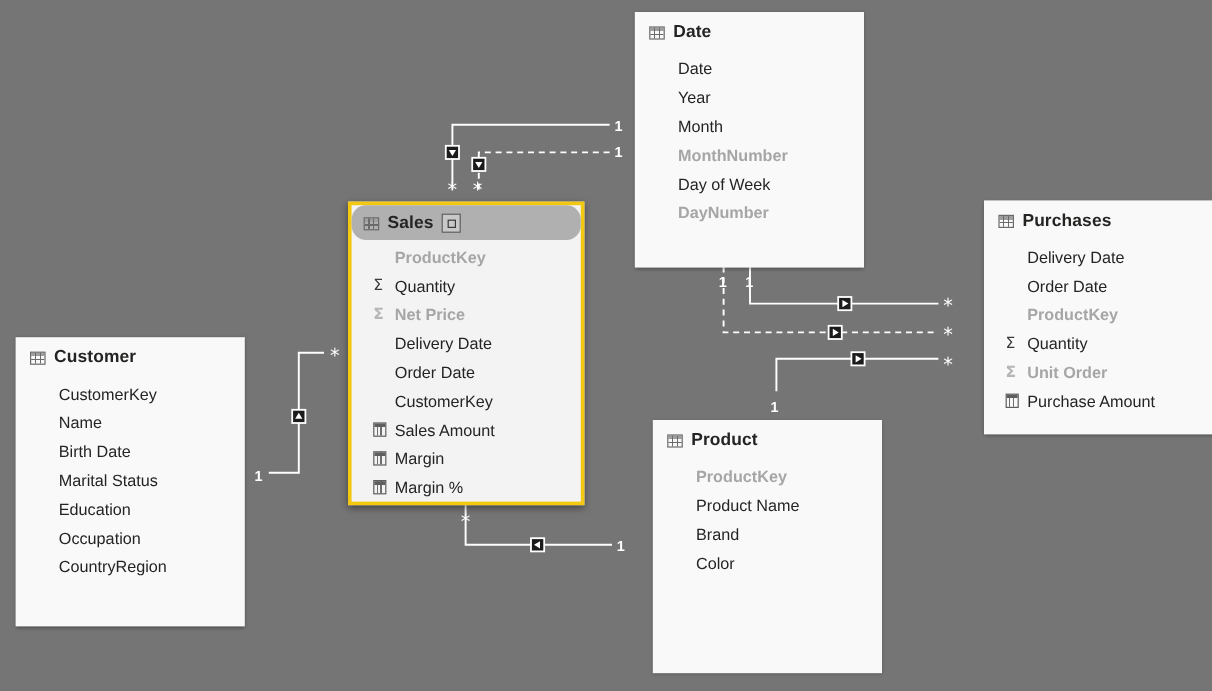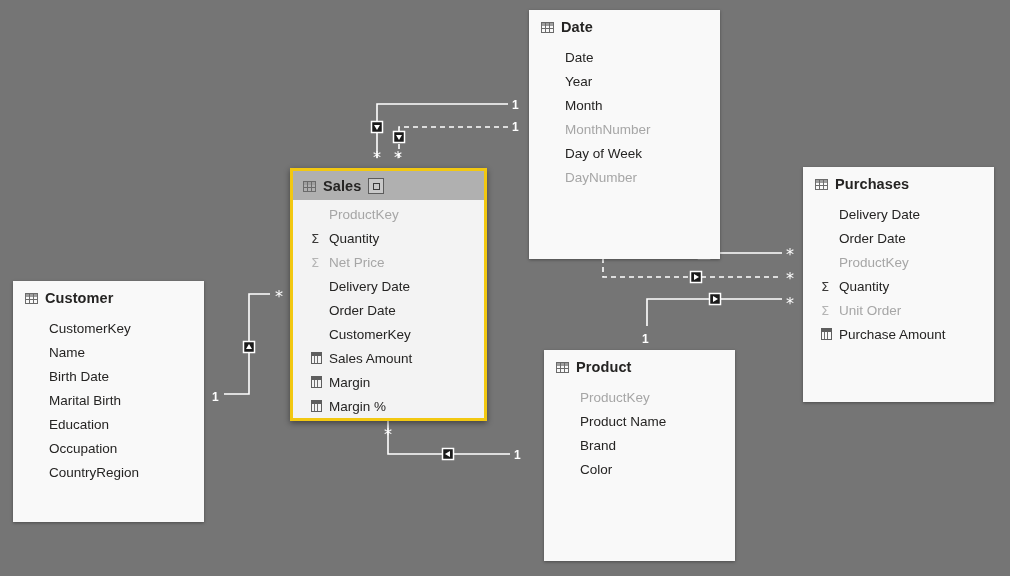--- a/index.html
+++ b/index.html
@@ -47,20 +47,21 @@
   .tbl-header {
     display: flex;
     align-items: center;
     gap: 7px;
     padding: 9px 10px 8px 12px;
     box-sizing: border-box;
   }
   .table-card.selected .tbl-header {
     background: #b0b0b0;
     padding: 7px 8px 6px 10px;
+    border-radius: 12px;
   }
   .tbl-title {
     font-size: 14.5px;
     font-weight: bold;
     color: #252423;
     letter-spacing: .1px;
     white-space: nowrap;
   }
 
   
@@ -97,21 +98,21 @@
   .field-row {
     display: flex;
     align-items: center;
     height: 24px;
     padding-left: 18px;
     font-size: 13.5px;
     color: #252423;
     white-space: nowrap;
     cursor: default;
   }
-  .field-row.hidden-f { color: #a6a6a6; }
+  .field-row.hidden-f { color: #a6a6a6; font-weight: bold; }
   .field-icon {
     width: 17px;
     flex: 0 0 17px;
     display: flex;
     align-items: center;
     justify-content: flex-start;
   }
   .field-name { padding-left: 1px; }
 
   
@@ -220,21 +221,21 @@
       <div class="card-lbl star" style="left: 786px; top: 271px;">*</div>
       <div class="card-lbl star" style="left: 786px; top: 296px;">*</div>
       <div class="card-lbl" style="left: 642px; top: 333px;">1</div>
       <div class="card-lbl star" style="left: 275px; top: 289px;">*</div>
       <div class="card-lbl" style="left: 212px; top: 391px;">1</div>
       <div class="card-lbl star" style="left: 384px; top: 427px;">*</div>
       <div class="card-lbl" style="left: 514px; top: 449px;">1</div>
     </div>
 
   <div id="tables">
-      <div class="table-card" style="left: 529px; top: 10px; width: 191px; height: 249px;">
+      <div class="table-card" style="left: 529px; top: 10px; width: 191px; height: 213px;">
         <div class="tbl-header">
           <span class="glyph-grid"></span>
           <span class="tbl-title">Date</span>
         </div>
         <div class="fields">
           <div class="field-row">
             <span class="field-icon"></span>
             <span class="field-name">Date</span>
           </div>
           <div class="field-row">
@@ -309,21 +310,21 @@
             <span class="field-name">Margin</span>
           </div>
           <div class="field-row">
             <span class="field-icon">
               <span class="glyph-measure"></span>
             </span>
             <span class="field-name">Margin %</span>
           </div>
         </div>
       </div>
-      <div class="table-card" style="left: 803px; top: 167px; width: 191px; height: 235px;">
+      <div class="table-card" style="left: 820px; top: 167px; width: 191px; height: 195px;">
         <div class="tbl-header">
           <span class="glyph-grid"></span>
           <span class="tbl-title">Purchases</span>
         </div>
         <div class="fields">
           <div class="field-row">
             <span class="field-icon"></span>
             <span class="field-name">Delivery Date</span>
           </div>
           <div class="field-row">
@@ -367,21 +368,21 @@
           <div class="field-row">
             <span class="field-icon"></span>
             <span class="field-name">Name</span>
           </div>
           <div class="field-row">
             <span class="field-icon"></span>
             <span class="field-name">Birth Date</span>
           </div>
           <div class="field-row">
             <span class="field-icon"></span>
-            <span class="field-name">Marital Birth</span>
+            <span class="field-name">Marital Status</span>
           </div>
           <div class="field-row">
             <span class="field-icon"></span>
             <span class="field-name">Education</span>
           </div>
           <div class="field-row">
             <span class="field-icon"></span>
             <span class="field-name">Occupation</span>
           </div>
           <div class="field-row">

